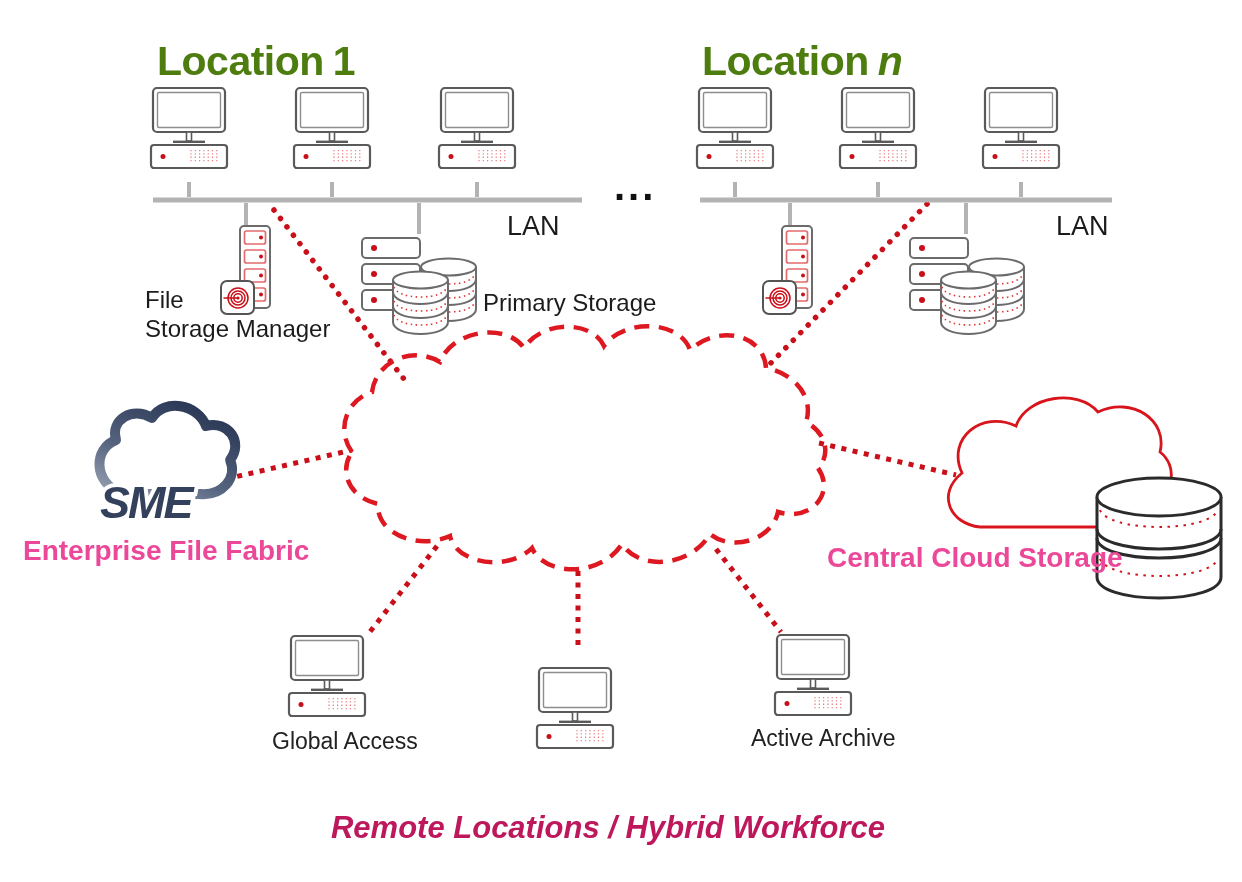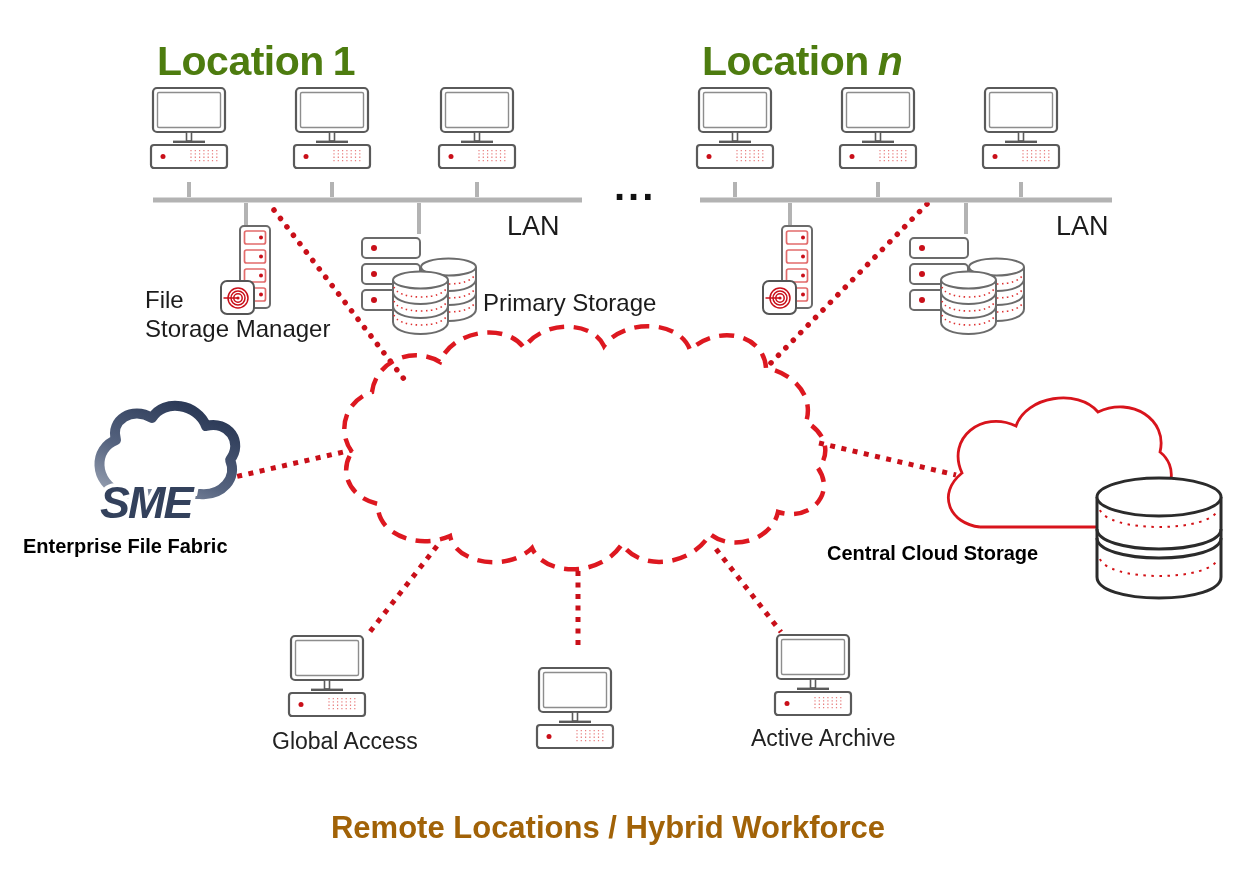--- a/index.html
+++ b/index.html
@@ -7,23 +7,23 @@
          font-family:"Liberation Sans",sans-serif;color:#1b1b1b;}
   #diagram-svg{position:absolute;left:0;top:0;}
   .lbl{position:absolute;white-space:nowrap;line-height:1.15;}
   .loc-title{font-size:41px;font-weight:700;color:#4d7c0f;letter-spacing:-0.5px;}
   .loc-title .sfx{margin-left:9px;}
   .loc-title .it{font-style:italic;}
   .lan{font-size:27px;color:#1b1b1b;}
   .ellipsis{font-size:40px;font-weight:700;letter-spacing:3px;color:#111;}
   .small-lbl{font-size:24px;color:#1b1b1b;}
   .node-lbl{font-size:23px;color:#212121;}
-  .bold-lbl{font-size:20px;font-weight:700;color:#000000;}
+  .bold-lbl{font-size:28px;font-weight:700;color:#ec4899;}
   .main-title{left:0;width:1216px;text-align:center;top:810px;
-              font-size:31px;font-weight:700;color:#a16207;}
+              font-size:31px;font-weight:700;color:#be185d;font-style:italic;}
   .two-line span{display:block;line-height:29px;}
   svg text.sme-text{font-family:"Liberation Sans",sans-serif;font-size:45px;
        font-style:italic;font-weight:800;letter-spacing:-2px;}
 </style>
 </head>
 <body>
 
 <div id="stage">
 
 <svg id="diagram-svg" width="1242" height="882" viewBox="0 0 1242 882">

